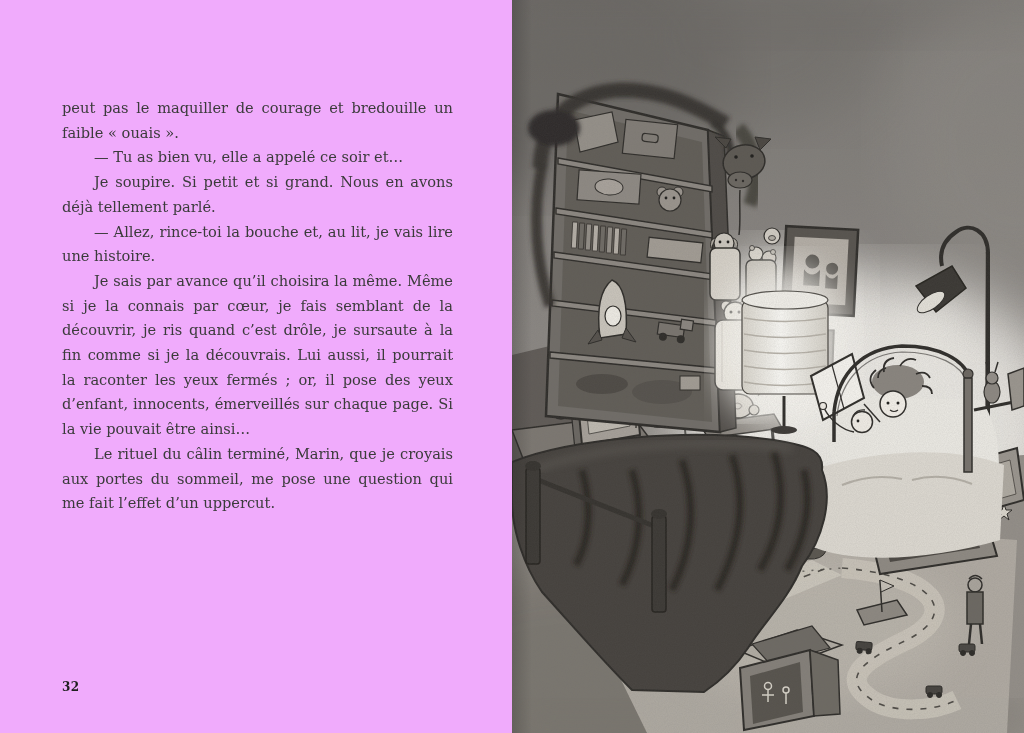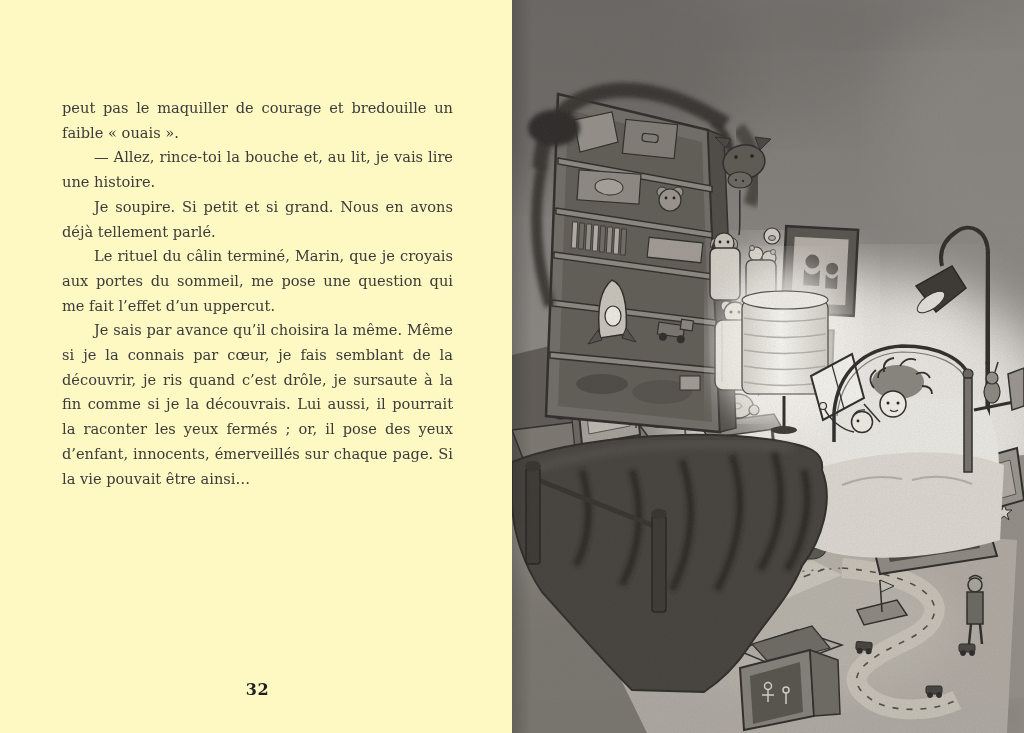--- a/index.html
+++ b/index.html
@@ -1,42 +1,43 @@
 <!DOCTYPE html>
 <html><head>
 <meta charset="utf-8">
 <style>
   html,body{margin:0;padding:0;background:#ffffff;}
   .spread{position:relative;width:1024px;height:733px;background:#ffffff;overflow:hidden;
           font-family:"DejaVu Serif","Liberation Serif",serif;}
   
-  .left-page{position:absolute;left:0;top:0;width:512px;height:733px;background:#fef9c3;text-decoration:underline;}
+  .left-page{position:absolute;left:0;top:0;width:512px;height:733px;background:#f0abfc;text-decoration:underline;}
   .text-block{position:absolute;left:62px;top:96px;width:391px;
               font-size:14.6px;line-height:24.7px;color:#3b3b3b;
               text-align:justify;text-justify:inter-word;}
   .text-block p{margin:0;padding:0;}
   .text-block p.ind{text-indent:32px;}
-  .folio{position:absolute;left:62px;top:680px;width:391px;text-align:center;
-         font-size:16px;font-weight:bold;color:#1f1f1f;letter-spacing:.5px;}
+  .folio{position:absolute;left:62px;top:680px;width:391px;text-align:left;
+         font-size:12px;font-weight:bold;color:#1f1f1f;letter-spacing:.5px;}
   
   .right-page{position:absolute;left:512px;top:0;width:512px;height:733px;}
   svg{display:block;}
 </style>
 </head>
 <body>
 
 <div class="spread">
 
   <div class="left-page">
     <div class="text-block">
       <p>peut pas le maquiller de courage et bredouille un faible « ouais ».</p>
+      <p class="ind">— Tu as bien vu, elle a appelé ce soir et…</p>
+      <p class="ind">Je soupire. Si petit et si grand. Nous en avons déjà tellement parlé.</p>
       <p class="ind">— Allez, rince-toi la bouche et, au lit, je vais lire une histoire.</p>
-      <p class="ind">Je soupire. Si petit et si grand. Nous en avons déjà tellement parlé.</p>
+      <p class="ind">Je sais par avance qu’il choisira la même. Même si je la connais par cœur, je fais semblant de la découvrir, je ris quand c’est drôle, je sursaute à la fin comme si je la découvrais. Lui aussi, il pourrait la raconter les yeux fermés ; or, il pose des yeux d’enfant, innocents, émerveillés sur chaque page. Si la vie pouvait être ainsi…</p>
       <p class="ind">Le rituel du câlin terminé, Marin, que je croyais aux portes du sommeil, me pose une question qui me fait l’effet d’un uppercut.</p>
-      <p class="ind">Je sais par avance qu’il choisira la même. Même si je la connais par cœur, je fais semblant de la découvrir, je ris quand c’est drôle, je sursaute à la fin comme si je la découvrais. Lui aussi, il pourrait la raconter les yeux fermés ; or, il pose des yeux d’enfant, innocents, émerveillés sur chaque page. Si la vie pouvait être ainsi…</p>
     </div>
     <div class="folio">32</div>
   </div>
 
   <div class="right-page">
     <svg width="512" height="733" viewBox="0 0 512 733" role="img" aria-label="Black-and-white watercolor night scene: a parent and child read a book together in bed under an arched reading lamp; a tall bookshelf stuffed with boxes, books and toys stands on the left with a plush dragon draped over it, stuffed animals hang in wall pockets, a glowing cylindrical night lamp shines, and the floor is covered with a play mat, toy cars, a cardboard house and scattered toys.">
       <defs>
         <linearGradient id="wallG" x1="0" y1="0" x2="0" y2="1">
           <stop offset="0" stop-color="#7b7874"></stop>
           <stop offset="0.45" stop-color="#8b8783"></stop>

